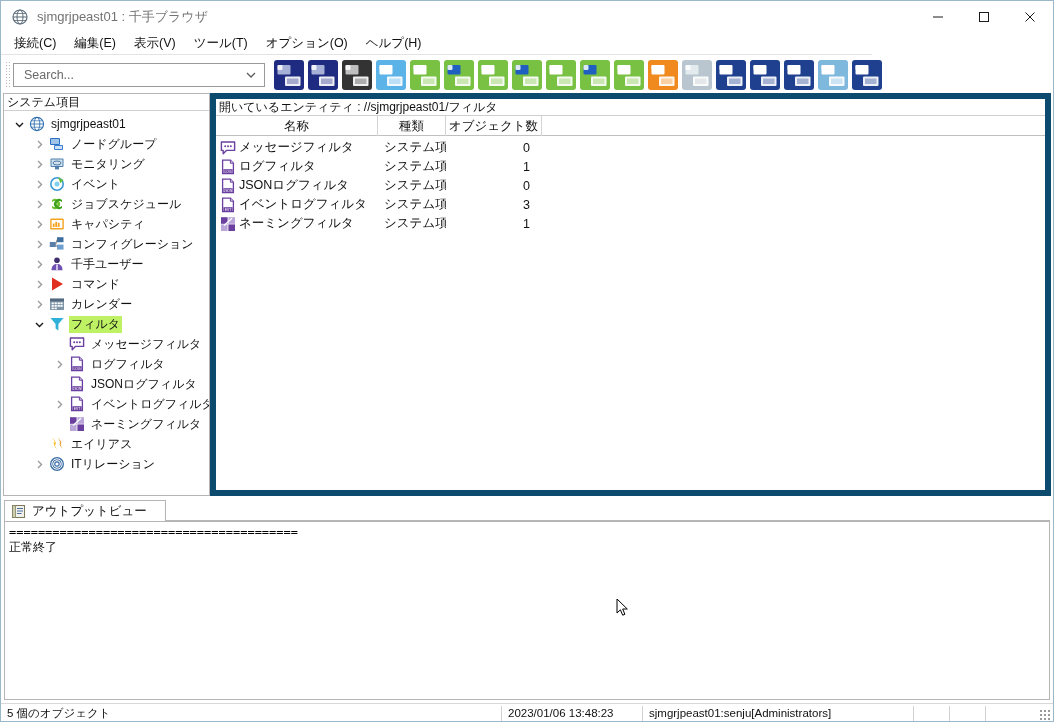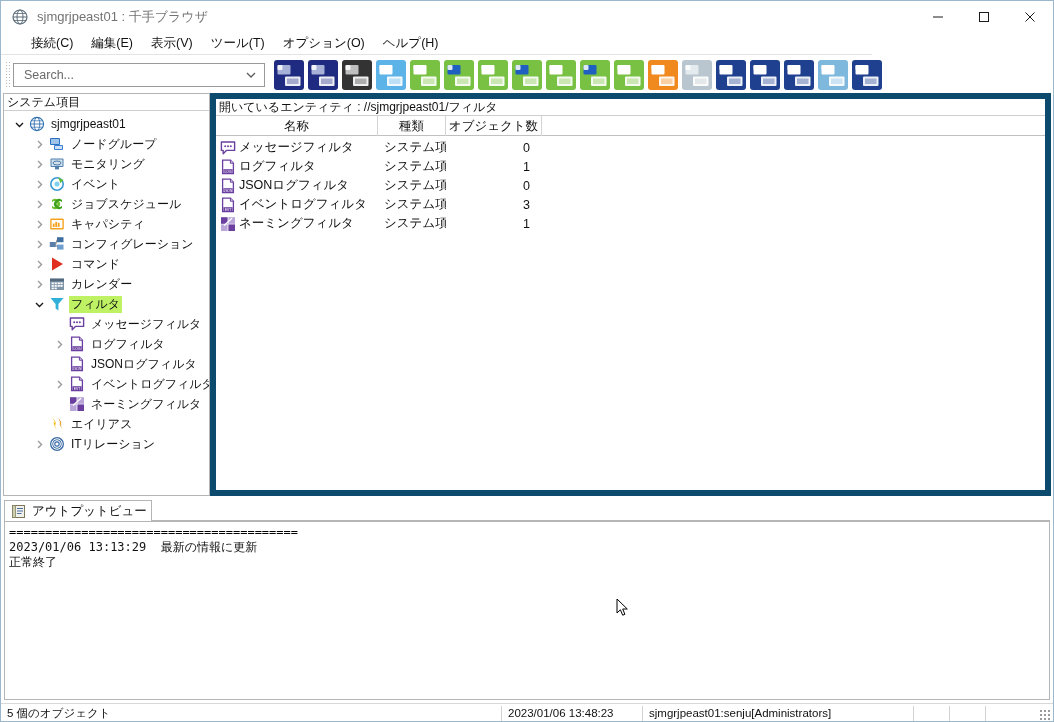--- a/index.html
+++ b/index.html
@@ -36,21 +36,21 @@
     width: 46px; height: 31px; display: flex; align-items: center;
     justify-content: center; flex: 0 0 auto;
   }
   .wbtn svg { display: block; }
   #win-controls { margin-left: auto; display: flex; height: 31px; }
 
   
   #menubar {
     position: absolute; left: 0; top: 32px; width: 1052px; height: 21px;
     background: #ffffff; display: flex; align-items: center;
-    padding-left: 21px;
+    padding-left: 4px;
   }
   .menu-item {
     font-size: 12.5px; color: #111; padding: 1px 9px; white-space: nowrap;
     cursor: default;
   }
 
   
   #toolbar {
     position: absolute; left: 0; top: 53px; width: 871px; height: 40px;
     background: #ffffff;
@@ -154,21 +154,21 @@
 
   
   #splitter-h {
     position: absolute; left: 0; top: 496px; width: 1052px; height: 4px;
   }
   #out-tabs {
     position: absolute; left: 3px; top: 499px; width: 1046px; height: 21px;
     display: flex; align-items: flex-end;
   }
   #out-tab {
-    height: 21px; display: flex; align-items: center; padding: 0 4px 0 5px;
+    height: 21px; display: flex; align-items: center; padding: 0 18px 0 5px;
     border: 1px solid #b5b5b5; border-bottom: 0; background: #ffffff;
     font-size: 12.5px; color: #111; white-space: nowrap; justify-content: space-between;
   }
   #out-tab .ticon { margin-right: 5px; }
   #out-tab-fill {
     flex: 1 1 auto; height: 1px; align-self: flex-end;
     background: #b5b5b5;
   }
   #out-body {
     position: absolute; left: 3px; top: 520px; width: 1046px; height: 179px;
@@ -536,20 +536,36 @@
         </div>
         <div class="tnode">
           <div style="width:26px;flex:0 0 auto"></div>
           <div class="tw">
             <svg width="11" height="11" viewBox="0 0 11 11">
       <polyline points="4,2 7.5,5.5 4,9" fill="none" stroke="#9a9a9a" stroke-width="1.4"></polyline>
             </svg>
           </div>
           <div class="ticon">
             <svg width="16" height="16" viewBox="0 0 16 16">
+      <circle cx="8" cy="4.2" r="2.8" fill="#3f2f6f"></circle>
+      <path d="M2.5 14.2 C2.5 9.8 5 8 8 8 C11 8 13.5 9.8 13.5 14.2 Z" fill="#6f4fb0"></path>
+      <rect x="7" y="8.4" width="2" height="5.8" fill="#cfc0e8"></rect>
+            </svg>
+          </div>
+          <div class="tlabel">千手ユーザー</div>
+        </div>
+        <div class="tnode">
+          <div style="width:26px;flex:0 0 auto"></div>
+          <div class="tw">
+            <svg width="11" height="11" viewBox="0 0 11 11">
+      <polyline points="4,2 7.5,5.5 4,9" fill="none" stroke="#9a9a9a" stroke-width="1.4"></polyline>
+            </svg>
+          </div>
+          <div class="ticon">
+            <svg width="16" height="16" viewBox="0 0 16 16">
       <path d="M3 1.5 L14 8 L3 14.5 Z" fill="#e03020"></path>
             </svg>
           </div>
           <div class="tlabel">コマンド</div>
         </div>
         <div class="tnode">
           <div style="width:26px;flex:0 0 auto"></div>
           <div class="tw">
             <svg width="11" height="11" viewBox="0 0 11 11">
       <polyline points="4,2 7.5,5.5 4,9" fill="none" stroke="#9a9a9a" stroke-width="1.4"></polyline>
@@ -787,21 +803,20 @@
           <line x1="6" y1="9.5" x2="10.5" y2="9.5" stroke="#4a6ea0" stroke-width="1"></line>
         </svg>
       </span>
       <span>アウトプットビュー</span>
     </div>
     <div id="out-tab-fill"></div>
   </div>
 
   <div id="out-body">
       <div class="outline sep">========================================</div>
-      <div class="outline">2023/01/06 13:13:29  最新の情報に更新</div>
       <div class="outline">正常終了</div>
     </div>
 
   <div id="statusbar">
     <div class="sb-seg" id="sb-1">5 個のオブジェクト</div>
     <div class="sb-div"></div>
     <div class="sb-seg" id="sb-2">2023/01/06 13:48:23</div>
     <div class="sb-div"></div>
     <div class="sb-seg" id="sb-3">sjmgrjpeast01:senju[Administrators]</div>
     <div class="sb-div"></div>

